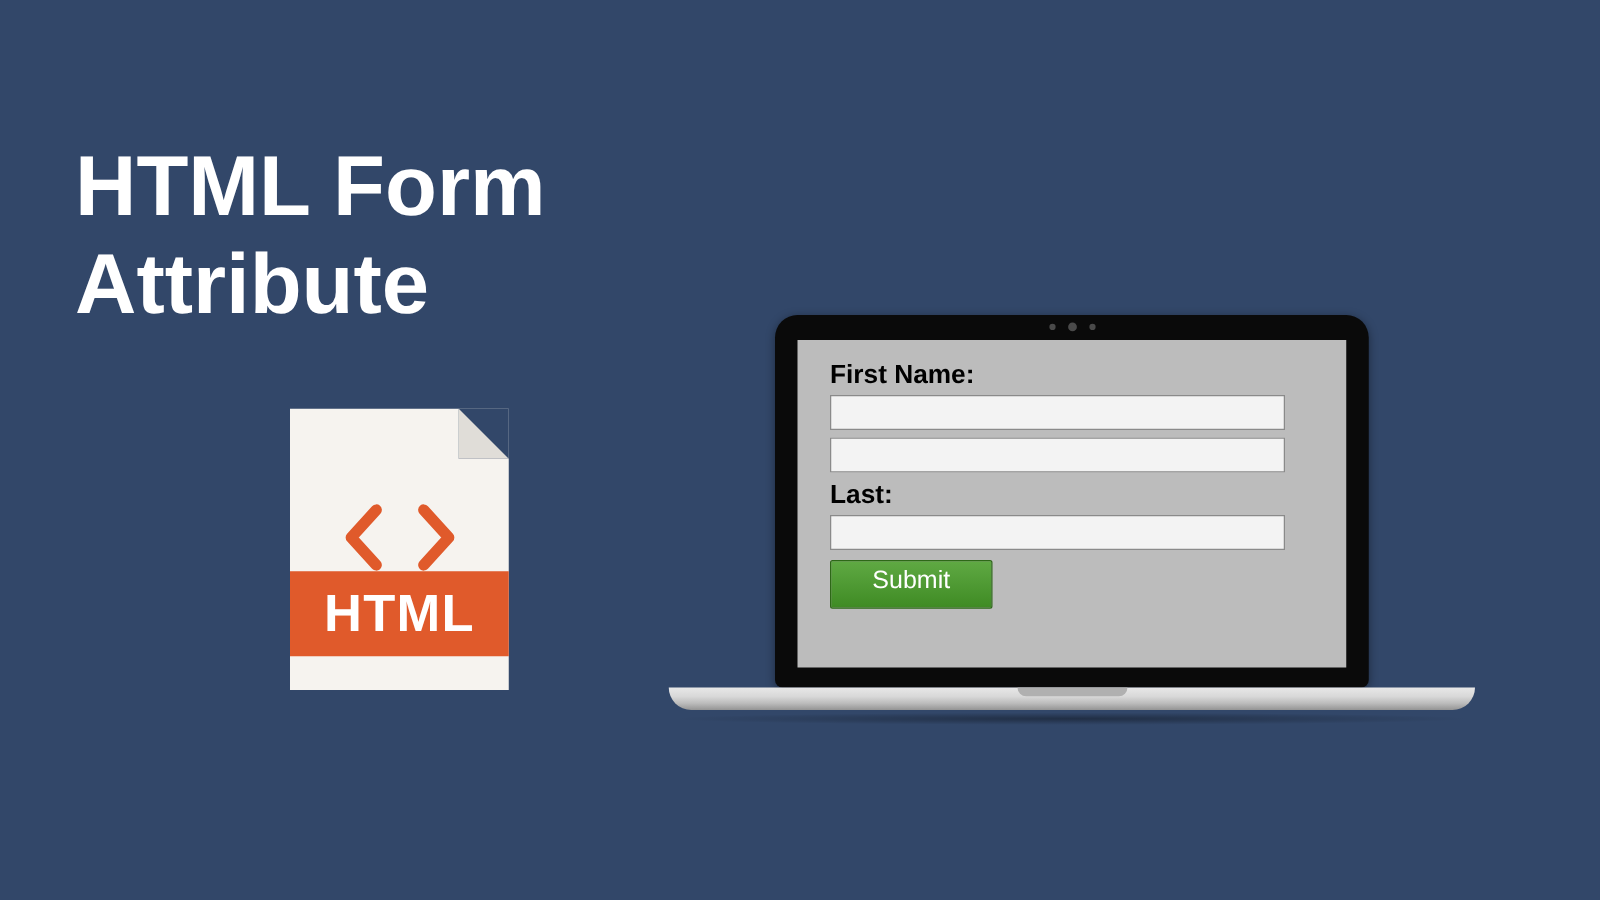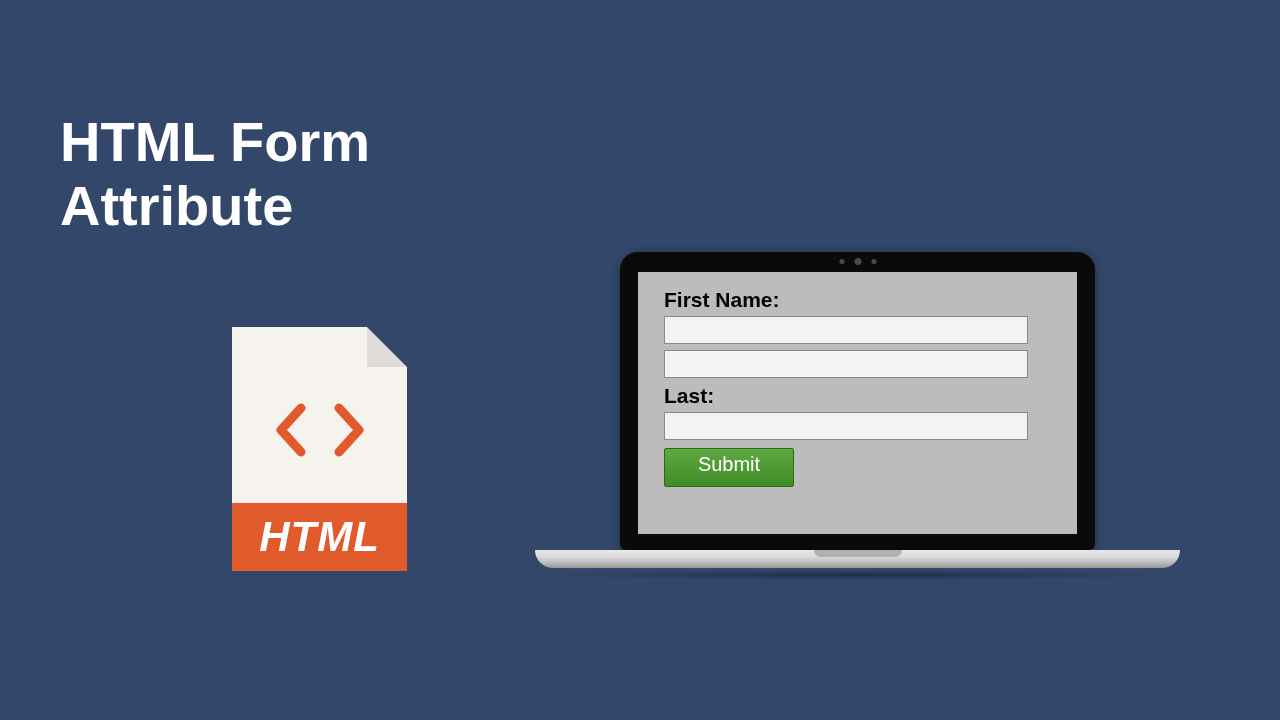--- a/index.html
+++ b/index.html
@@ -10,30 +10,29 @@
     font-family: Arial, Helvetica, sans-serif;
     position: relative;
     overflow: hidden;
   }
   .title {
     position: absolute;
     left: 60px;
     top: 110px;
     color: #fff;
     font-weight: 800;
-    font-size: 56px;
+    font-size: 68px;
     line-height: 1.15;
   }
   .file-icon {
     position: absolute;
     left: 232px;
     top: 327px;
     width: 175px;
-    height: 244px;
-    font-style: italic;
+    height: 198px;
   }
   .file-body {
     position: absolute;
     left: 0; top: 0;
     width: 175px; height: 225px;
     background: #f6f3ef;
   }
   .file-fold {
     position: absolute;
     right: 0; top: 0;

